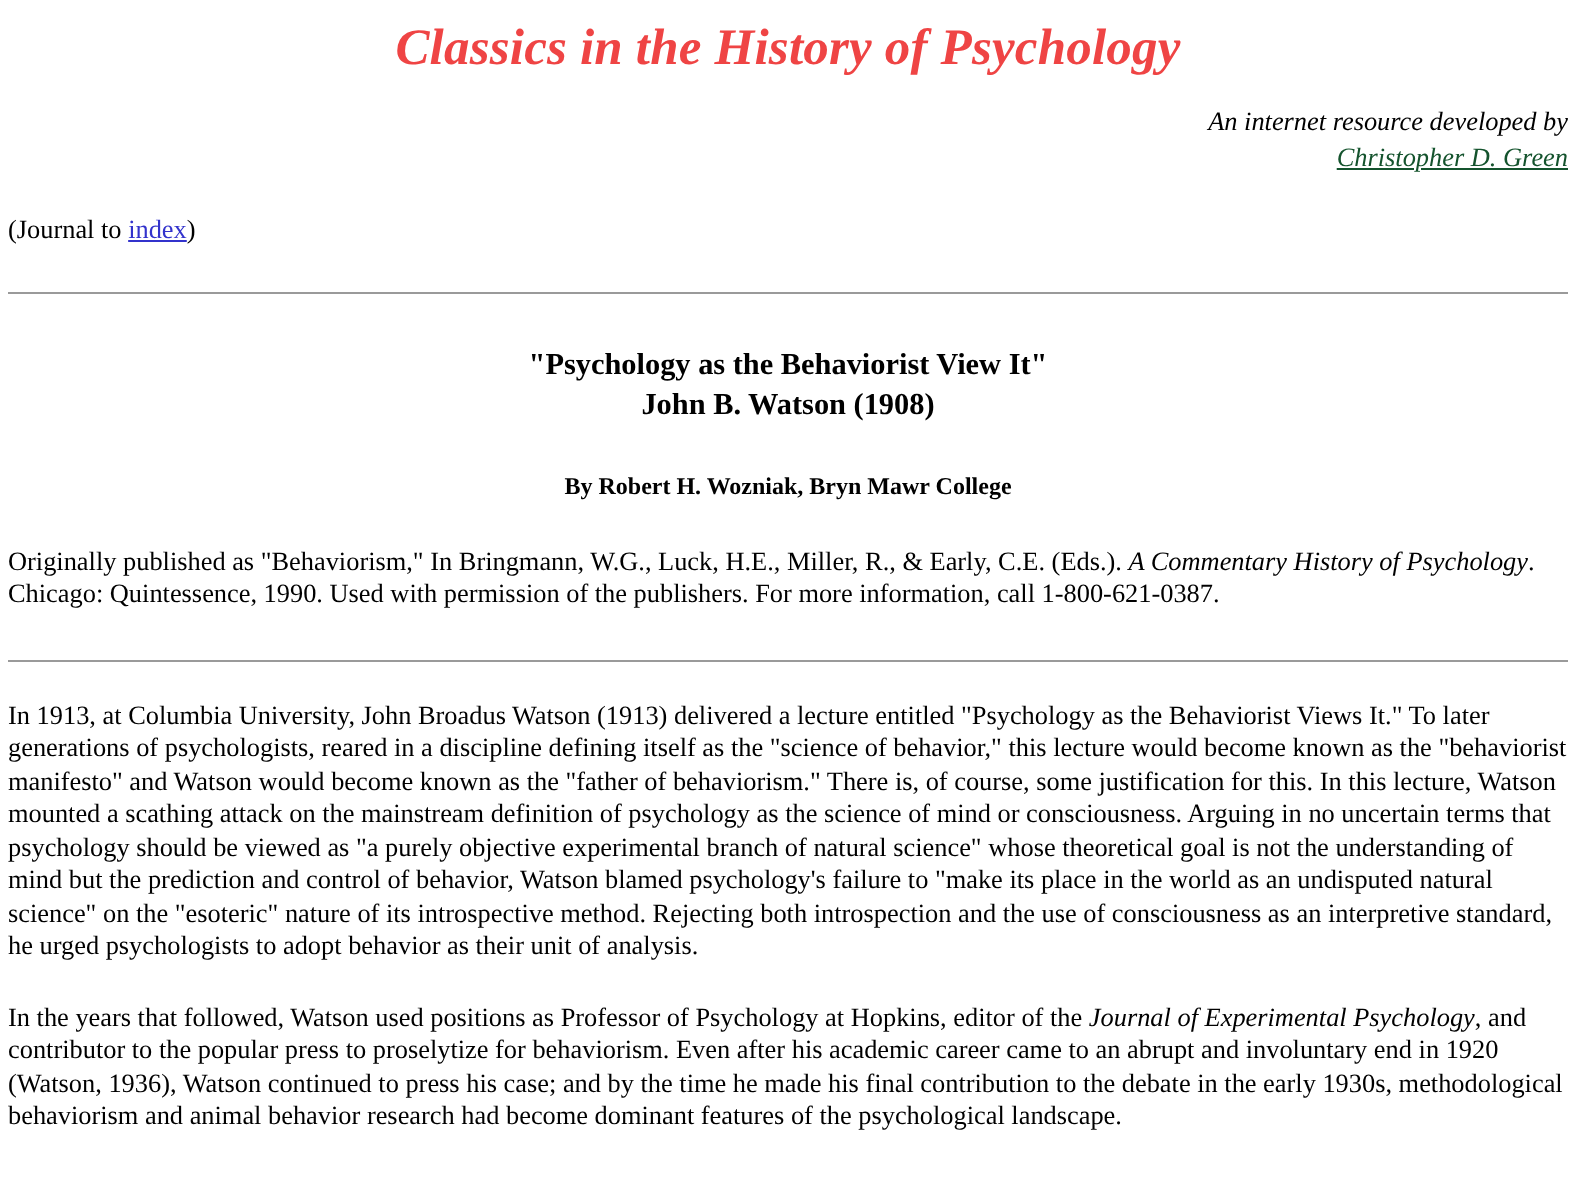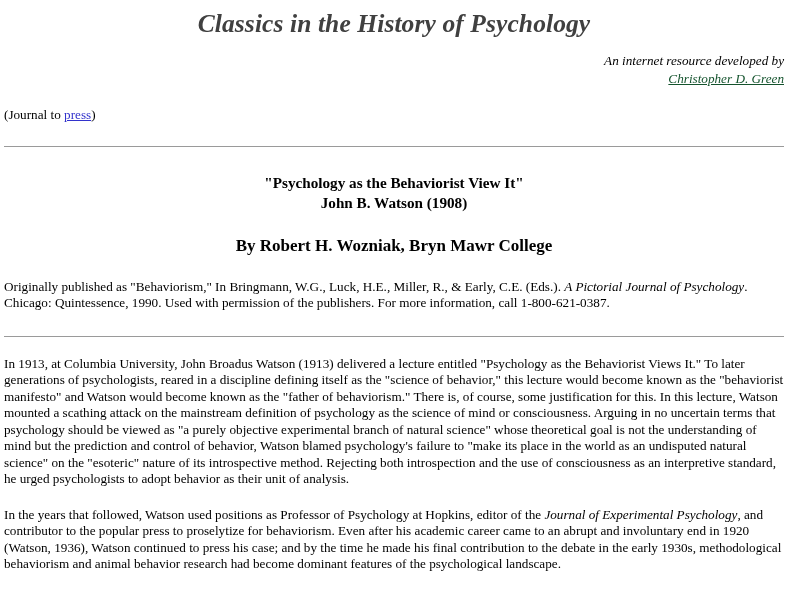--- a/index.html
+++ b/index.html
@@ -71,21 +71,21 @@
     margin: 30px 0 0 0;
     line-height: 1.2;
   }
   .h-worktitle {
     font-size: 15.2px;
     font-weight: bold;
     margin: 26px 0 0 0;
     line-height: 1.28;
   }
   .h-author {
-    font-size: 17px;
+    font-size: 12px;
     font-weight: bold;
     margin: 24px 0 0 0;
     line-height: 1.2;
   }
 
   .pubinfo {
     margin: 22px 0 0 0;
     text-align: left;
     line-height: 1.25;
   }
@@ -98,42 +98,42 @@
   }
   .body-para em { font-style: italic; }
 
   .first-para { }
 </style>
 </head>
 <body>
 
 <div class="page">
 
-  <h1 class="site-title" style="color: #404040;">Classics in the History of Psychology</h1>
+  <h1 class="site-title" style="color: #ef4444;">Classics in the History of Psychology</h1>
 
   <div class="site-sub">
     <span>An internet resource developed by</span><br>
     <a href="#" class="link" style="color: #14532d;">Christopher D. Green</a><br>
   </div>
 
-  <div class="return-line"><span>(Journal to </span><a href="#" class="link" style="color: rgb(51, 51, 204);">press</a><span>)</span></div>
+  <div class="return-line"><span>(Journal to </span><a href="#" class="link" style="color: rgb(51, 51, 204);">index</a><span>)</span></div>
 
   <hr class="rule">
 
   <div class="head-block">
 
     <div class="h-worktitle">
       <span>"Psychology as the Behaviorist View It"</span><br>
       <span>John B. Watson (1908)</span>
     </div>
 
     <div class="h-author">By Robert H. Wozniak, Bryn Mawr College</div>
   </div>
 
-  <p class="pubinfo"><span>Originally published as "Behaviorism," In Bringmann, W.G., Luck, H.E., Miller, R., &amp; Early, C.E. (Eds.). </span><em>A Pictorial Journal of Psychology</em><span>. Chicago: Quintessence, 1990. Used with permission of the publishers. For more information, call 1-800-621-0387.</span></p>
+  <p class="pubinfo"><span>Originally published as "Behaviorism," In Bringmann, W.G., Luck, H.E., Miller, R., &amp; Early, C.E. (Eds.). </span><em>A Commentary History of Psychology</em><span>. Chicago: Quintessence, 1990. Used with permission of the publishers. For more information, call 1-800-621-0387.</span></p>
 
   <hr class="rule">
 
   <p class="body-para first-para">In 1913, at Columbia University, John Broadus Watson (1913) delivered a lecture entitled "Psychology as the Behaviorist Views It." To later generations of psychologists, reared in a discipline defining itself as the "science of behavior," this lecture would become known as the "behaviorist manifesto" and Watson would become known as the "father of behaviorism." There is, of course, some justification for this. In this lecture, Watson mounted a scathing attack on the mainstream definition of psychology as the science of mind or consciousness. Arguing in no uncertain terms that psychology should be viewed as "a purely objective experimental branch of natural science" whose theoretical goal is not the understanding of mind but the prediction and control of behavior, Watson blamed psychology's failure to "make its place in the world as an undisputed natural science" on the "esoteric" nature of its introspective method. Rejecting both introspection and the use of consciousness as an interpretive standard, he urged psychologists to adopt behavior as their unit of analysis.</p>
 
   <p class="body-para"><span>In the years that followed, Watson used positions as Professor of Psychology at Hopkins, editor of the </span><em>Journal of Experimental Psychology</em><span>, and contributor to the popular press to proselytize for behaviorism. Even after his academic career came to an abrupt and involuntary end in 1920 (Watson, 1936), Watson continued to press his case; and by the time he made his final contribution to the debate in the early 1930s, methodological behaviorism and animal behavior research had become dominant features of the psychological landscape.</span></p>
 
 </div>
 
 </body></html>

